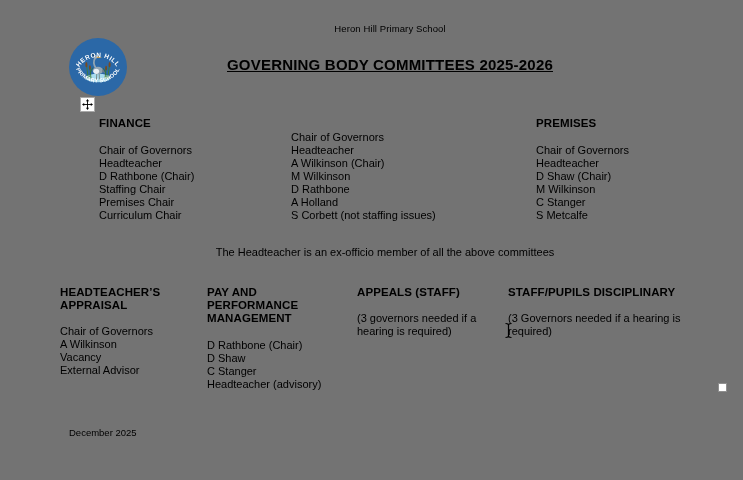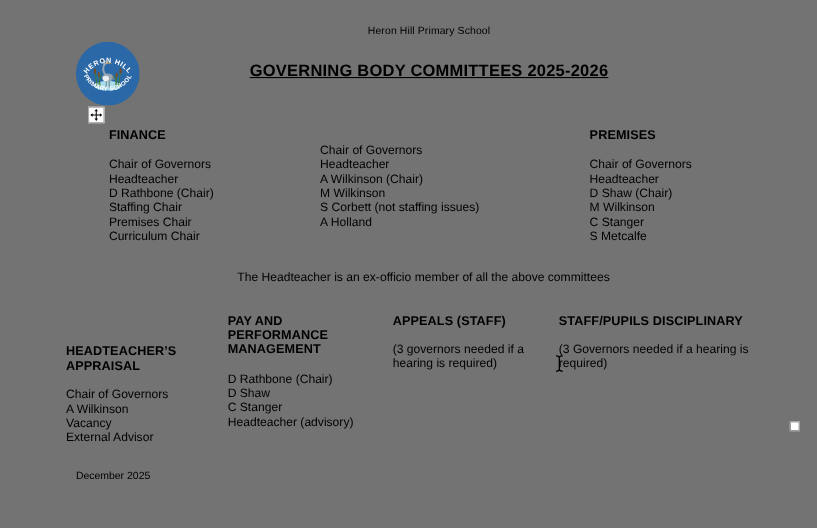--- a/index.html
+++ b/index.html
@@ -125,40 +125,41 @@
         <div class="member">Curriculum Chair</div>
       </div>
   </div>
 
   <div class="committee" style="left:291px; top:117px; width:210px;">
     <div class="c-members">
         <div class="member">Chair of Governors</div>
         <div class="member">Headteacher</div>
         <div class="member">A Wilkinson (Chair)</div>
         <div class="member">M Wilkinson</div>
+        <div class="member">D Rathbone</div>
+        <div class="member">A Holland</div>
         <div class="member">S Corbett (not staffing issues)</div>
-        <div class="member">A Holland</div>
       </div>
   </div>
 
   <div class="committee" style="left:536px; top:117px; width:165px;">
     <div class="c-heading nowrap">PREMISES</div>
     <div class="c-members">
         <div class="member">Chair of Governors</div>
         <div class="member">Headteacher</div>
         <div class="member">D Shaw (Chair)</div>
         <div class="member">M Wilkinson</div>
         <div class="member">C Stanger</div>
         <div class="member">S Metcalfe</div>
       </div>
   </div>
 
   <div class="ex-officio">The Headteacher is an ex-officio member of all the above committees</div>
 
-  <div class="committee" style="left:60px; top:286px; width:106px;margin-top:28px;">
+  <div class="committee" style="left:60px; top:286px; width:106px;">
     <div class="c-heading">HEADTEACHER’S APPRAISAL</div>
     <div class="c-members" style="margin-top:13px;">
         <div class="member">Chair of Governors</div>
         <div class="member">A Wilkinson</div>
         <div class="member">Vacancy</div>
         <div class="member">External Advisor</div>
       </div>
   </div>
 
   <div class="committee" style="left:207px; top:286px; width:102px;">

